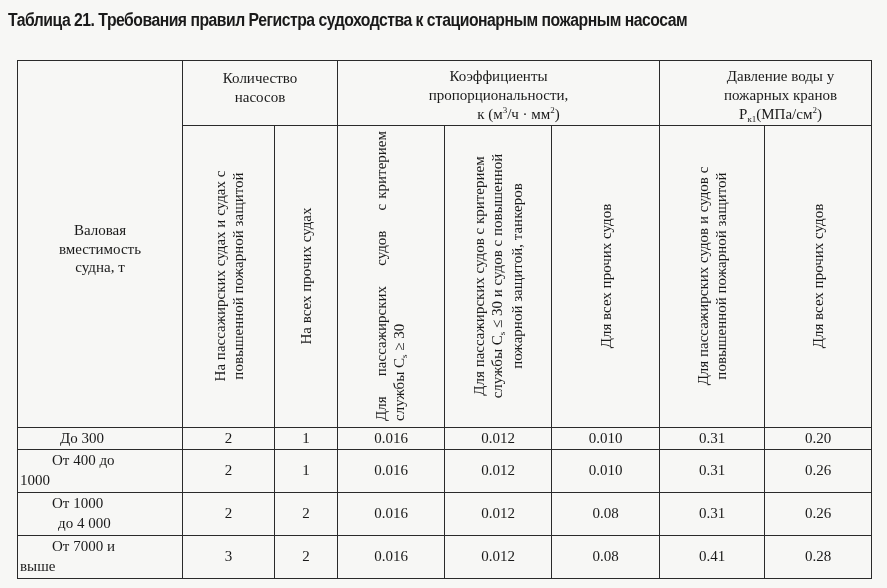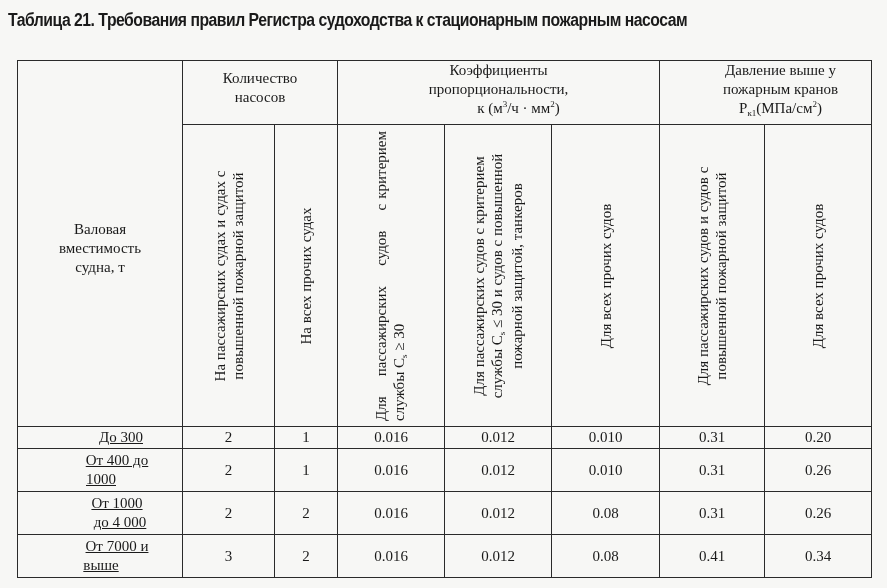--- a/index.html
+++ b/index.html
@@ -24,32 +24,32 @@
     table-layout: fixed;
     font-size: 15px;
   }
   td {
     border: 1.5px solid #2a2a2a;
     padding: 0;
     text-align: center;
     vertical-align: middle;
     line-height: 1.25;
   }
-  .grp { vertical-align: top; }
+  .grp { vertical-align: top; padding-top: 6px; }
   .vert {
     position: relative;
   }
   .vert .vt {
     position: absolute; left: 50%; top: 50%;
     width: 296px;
     transform: translate(-50%, -50%) rotate(-90deg);
     text-align: center;
     line-height: 1.2;
   }
-  .lbl-left { text-align: center; padding-left: 2px; line-height: 1.3; text-decoration: underline; }
+  .lbl-left { text-align: left; padding-left: 2px; line-height: 1.3; }
   .indent { padding-left: 32px; display: block; }
   .indent2 { padding-left: 38px; display: block; }
   .num { font-size: 15px; }
   .r1 td { height: 21px; }
   .r2 td, .r3 td, .r4 td { height: 42px; }
   sup { font-size: 9px; vertical-align: 6px; }
   sub { font-size: 9px; vertical-align: -3px; }
 </style>
 </head>
 <body>
@@ -76,22 +76,22 @@
       <span style="display:block;width:100px;margin:0 auto;">Количество насосов</span>
     </td>
     <td colspan="3" class="grp">
       <div>Коэффициенты</div>
       <div>пропорциональности,</div>
       <div style="padding-left:40px">
         <span>к (м</span><sup>3</sup><span>/ч · мм</span><sup>2</sup><span>)</span>
       </div>
     </td>
     <td colspan="2" class="grp" style="padding-left:30px">
-      <div>Давление выше у</div>
-      <div>пожарным кранов</div>
+      <div>Давление воды у</div>
+      <div>пожарных кранов</div>
       <div>
         <span>P</span><sub>к1</sub><span>(МПа/см</span><sup>2</sup><span>)</span>
       </div>
     </td>
   </tr>
   <tr style="height:302px">
     <td class="vert">
           <div class="vt">На пассажирских судах и судах с повышенной пожарной защитой</div>
         </td>
     <td class="vert">
@@ -150,16 +150,16 @@
     <td class="num">0.26</td>
   </tr>
   <tr class="r4">
     <td class="lbl-left"><span class="indent">От 7000 и</span><span>выше</span></td>
     <td class="num">3</td>
     <td class="num">2</td>
     <td class="num">0.016</td>
     <td class="num">0.012</td>
     <td class="num">0.08</td>
     <td class="num">0.41</td>
-    <td class="num">0.34</td>
+    <td class="num">0.28</td>
   </tr>
 </tbody>
   </table>
 
 </body></html>

